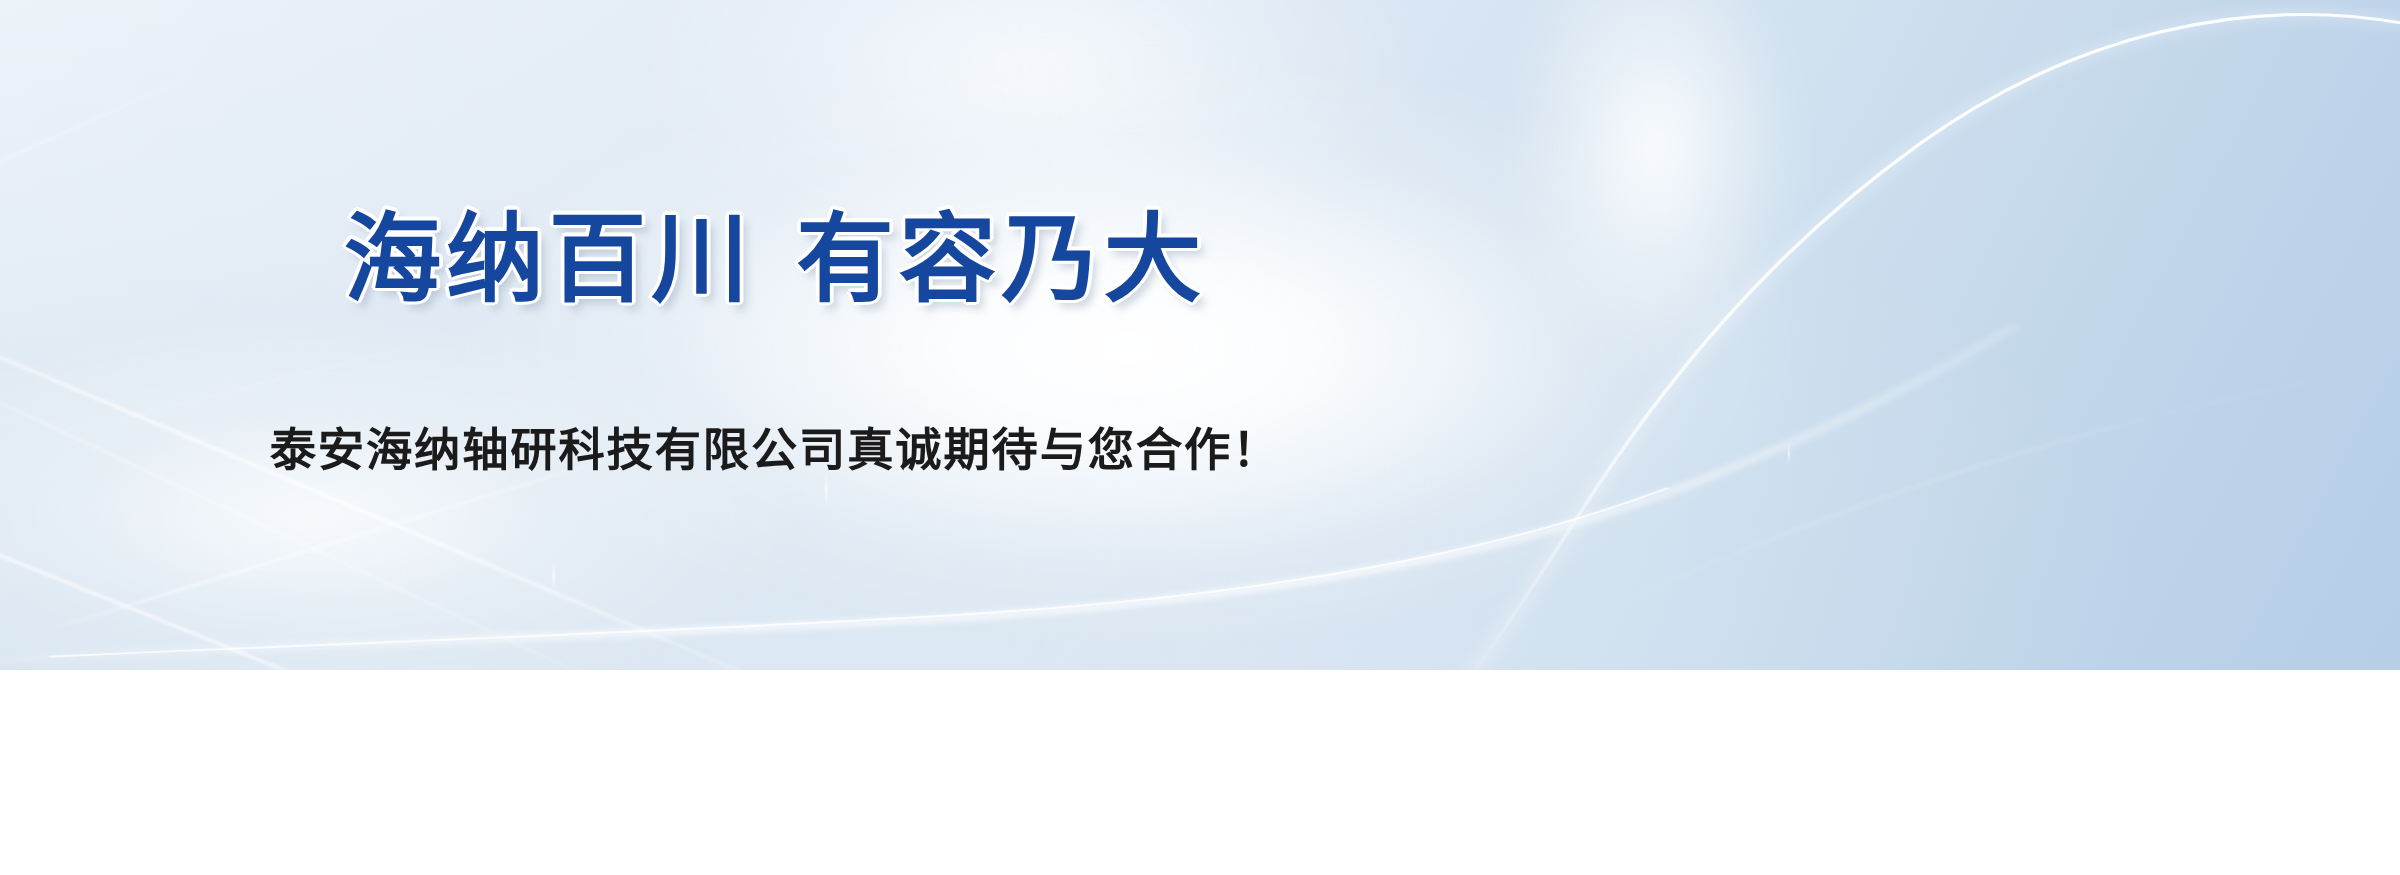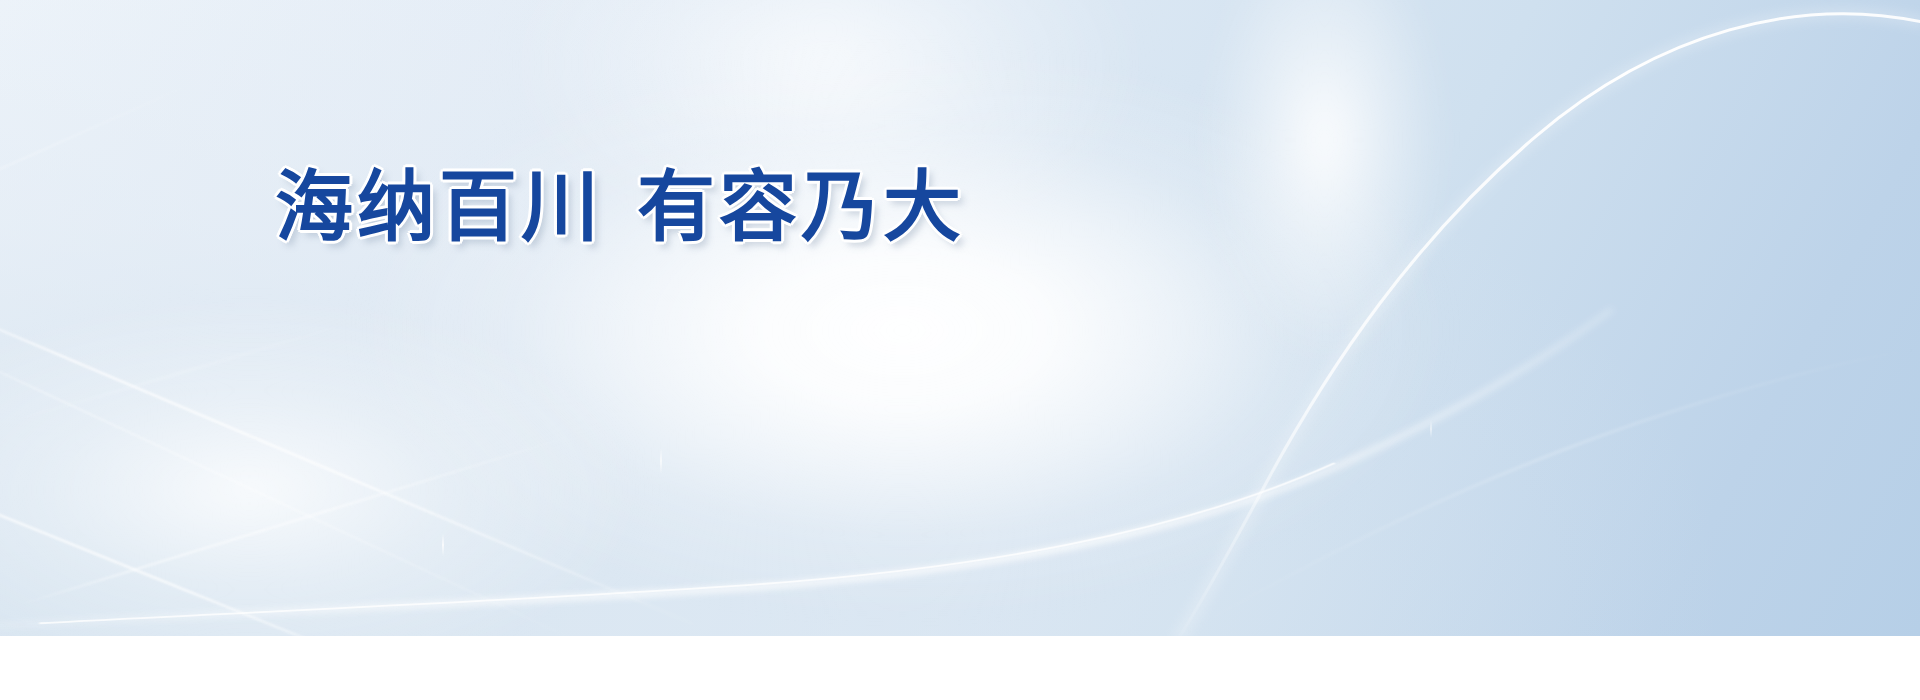--- a/index.html
+++ b/index.html
@@ -5,21 +5,21 @@
 <style>
   html, body {
     margin: 0;
     padding: 0;
     background: #ffffff;
   }
 
   #banner {
     position: relative;
     width: 1920px;
-    height: 636px;
+    height: 536px;
     overflow: hidden;
     font-family: "Liberation Sans", "DejaVu Sans", sans-serif;
     
     background:
       radial-gradient(120% 150% at 6% 92%, rgba(214,228,240,0.95) 0%, rgba(223,233,243,0.45) 38%, rgba(255,255,255,0) 70%),
       linear-gradient(118deg, #eef4fa 0%, #e6eef7 22%, #dfeaf5 42%, #cfe0ef 68%, #bdd3e9 88%, #b6cfe7 100%);
   }
 
   
 
@@ -233,16 +233,17 @@
       <path d="M-10,470 C120,430 240,392 360,352" fill="none" stroke="url(#faintArcGrad)" stroke-width="2.2" stroke-linecap="round" opacity="0.45" style="filter: blur(1.6px);"></path>
     </svg>
   </div>
 
   <div class="content">
 
     <div class="headline">
       <span>海纳百川</span><span class="gap"></span><span>有容乃大</span>
     </div>
 
+    <div class="subtitle">泰安海纳轴研科技有限公司真诚期待与您合作！</div>
 
   </div>
 
 </div>
 
 </body></html>

